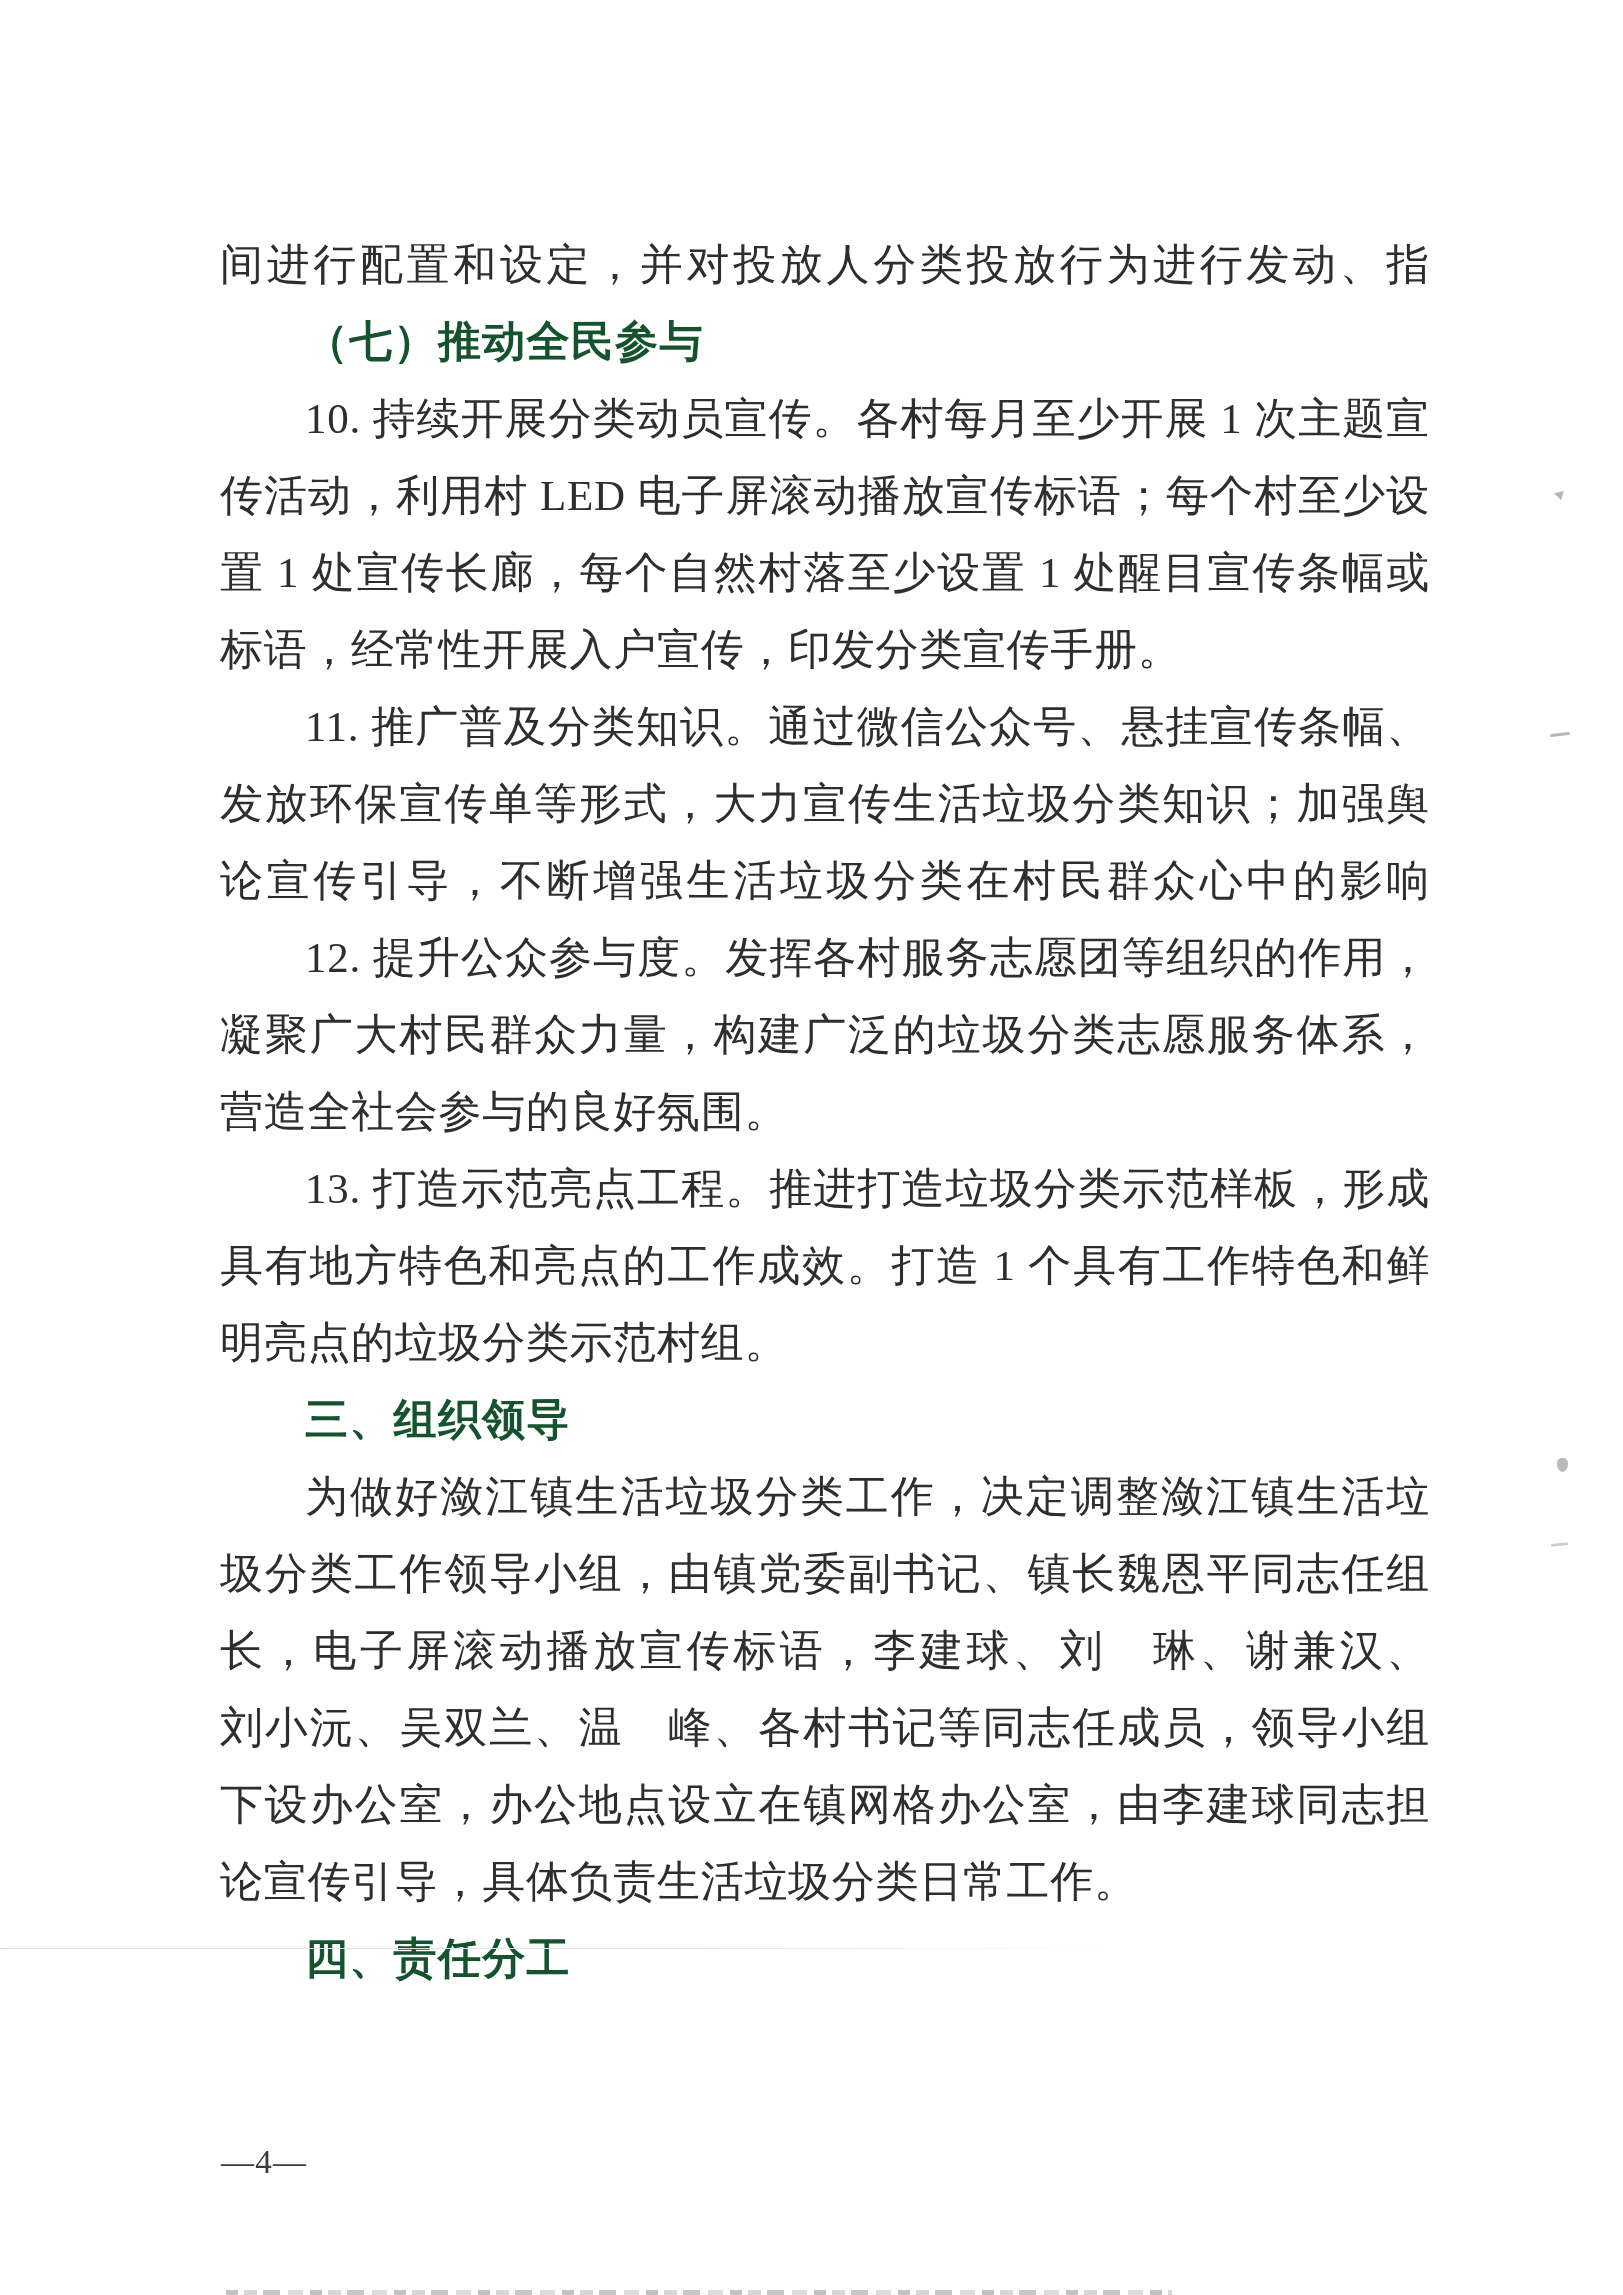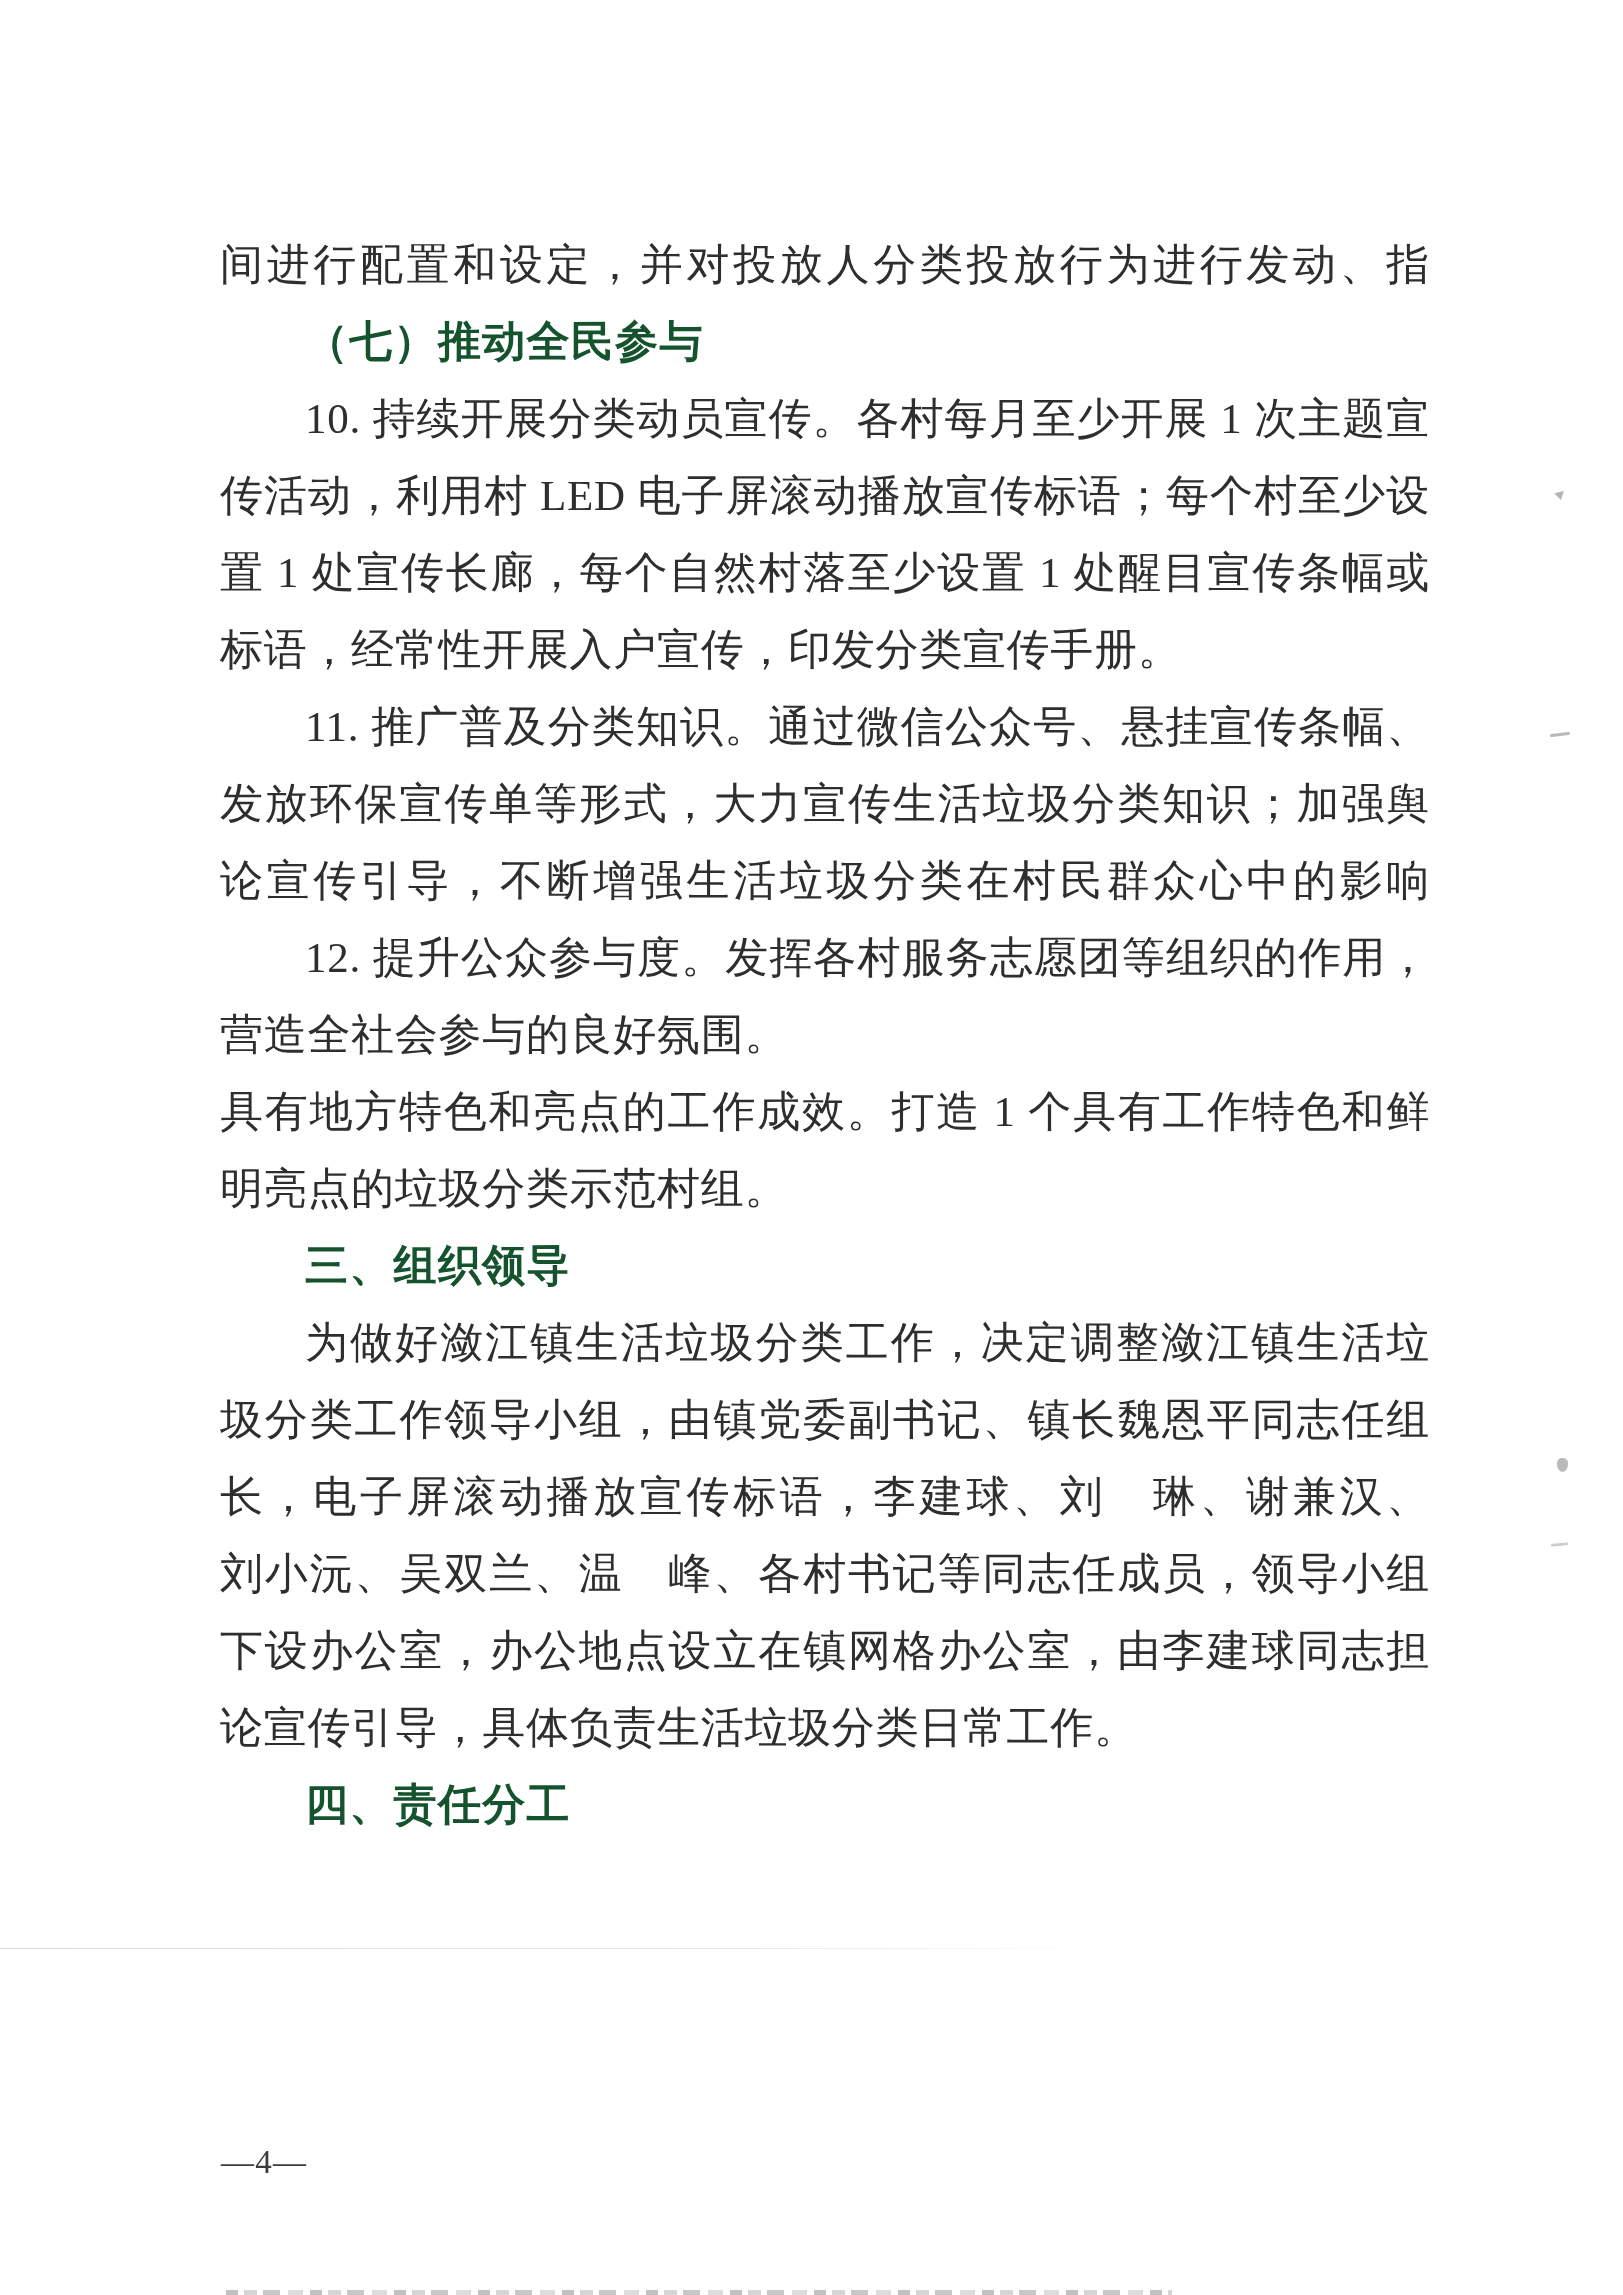--- a/index.html
+++ b/index.html
@@ -125,21 +125,23 @@
     <div class="ln ln--just">间进行配置和设定，并对投放人分类投放行为进行发动、指导、</div>
     <div class="ln ln--head ln--indent">（七）推动全民参与</div>
     <div class="ln ln--just ln--indent">10. 持续开展分类动员宣传。各村每月至少开展 1 次主题宣</div>
     <div class="ln ln--just">传活动，利用村 LED 电子屏滚动播放宣传标语；每个村至少设</div>
     <div class="ln ln--just">置 1 处宣传长廊，每个自然村落至少设置 1 处醒目宣传条幅或</div>
     <div class="ln">标语，经常性开展入户宣传，印发分类宣传手册。</div>
     <div class="ln ln--just ln--indent">11. 推广普及分类知识。通过微信公众号、悬挂宣传条幅、</div>
     <div class="ln ln--just">发放环保宣传单等形式，大力宣传生活垃圾分类知识；加强舆</div>
     <div class="ln ln--just">论宣传引导，不断增强生活垃圾分类在村民群众心中的影响力。</div>
     <div class="ln ln--just ln--indent">12. 提升公众参与度。发挥各村服务志愿团等组织的作用，</div>
+    <div class="ln ln--just">凝聚广大村民群众力量，构建广泛的垃圾分类志愿服务体系，</div>
     <div class="ln">营造全社会参与的良好氛围。</div>
+    <div class="ln ln--just ln--indent">13. 打造示范亮点工程。推进打造垃圾分类示范样板，形成</div>
     <div class="ln ln--just">具有地方特色和亮点的工作成效。打造 1 个具有工作特色和鲜</div>
     <div class="ln">明亮点的垃圾分类示范村组。</div>
     <div class="ln ln--head ln--indent">三、组织领导</div>
     <div class="ln ln--just ln--indent">为做好潋江镇生活垃圾分类工作，决定调整潋江镇生活垃</div>
     <div class="ln ln--just">圾分类工作领导小组，由镇党委副书记、镇长魏恩平同志任组</div>
     <div class="ln ln--just">长，电子屏滚动播放宣传标语，李建球、刘　琳、谢兼汉、</div>
     <div class="ln ln--just">刘小沅、吴双兰、温　峰、各村书记等同志任成员，领导小组</div>
     <div class="ln ln--just">下设办公室，办公地点设立在镇网格办公室，由李建球同志担</div>
     <div class="ln">论宣传引导，具体负责生活垃圾分类日常工作。</div>
     <div class="ln ln--head ln--indent">四、责任分工</div>

